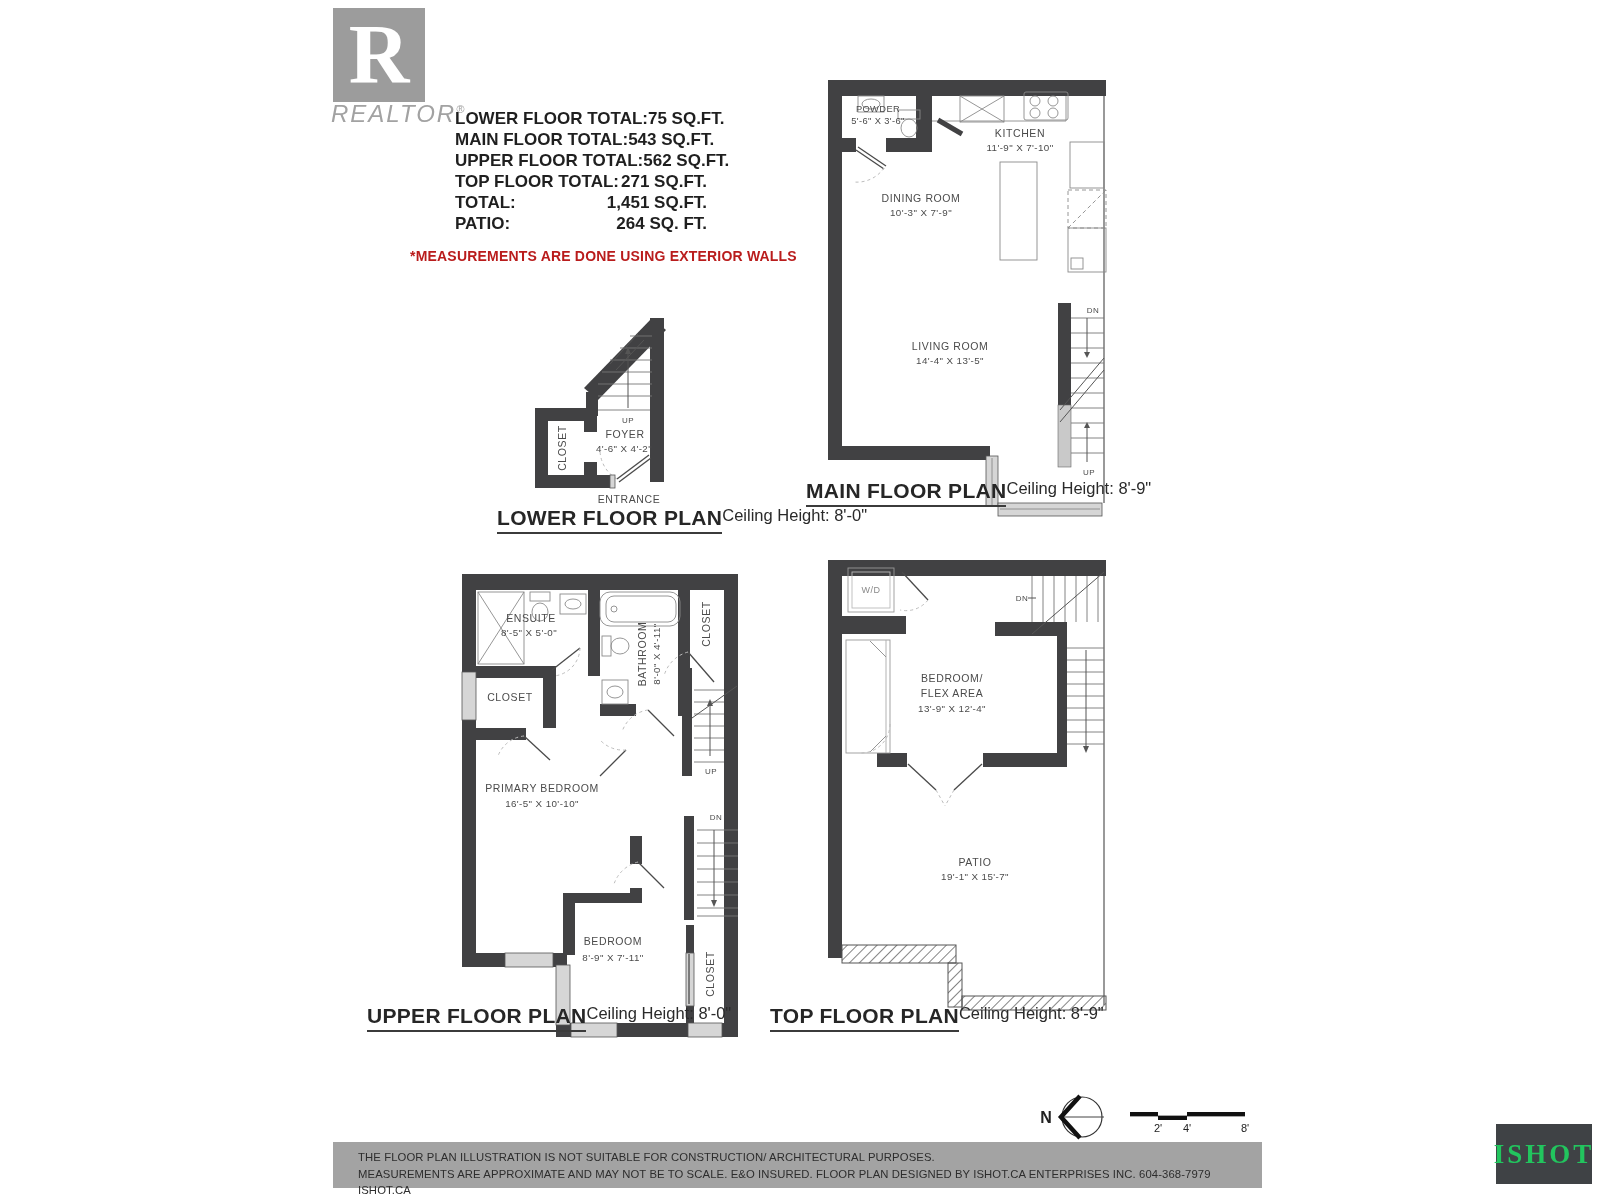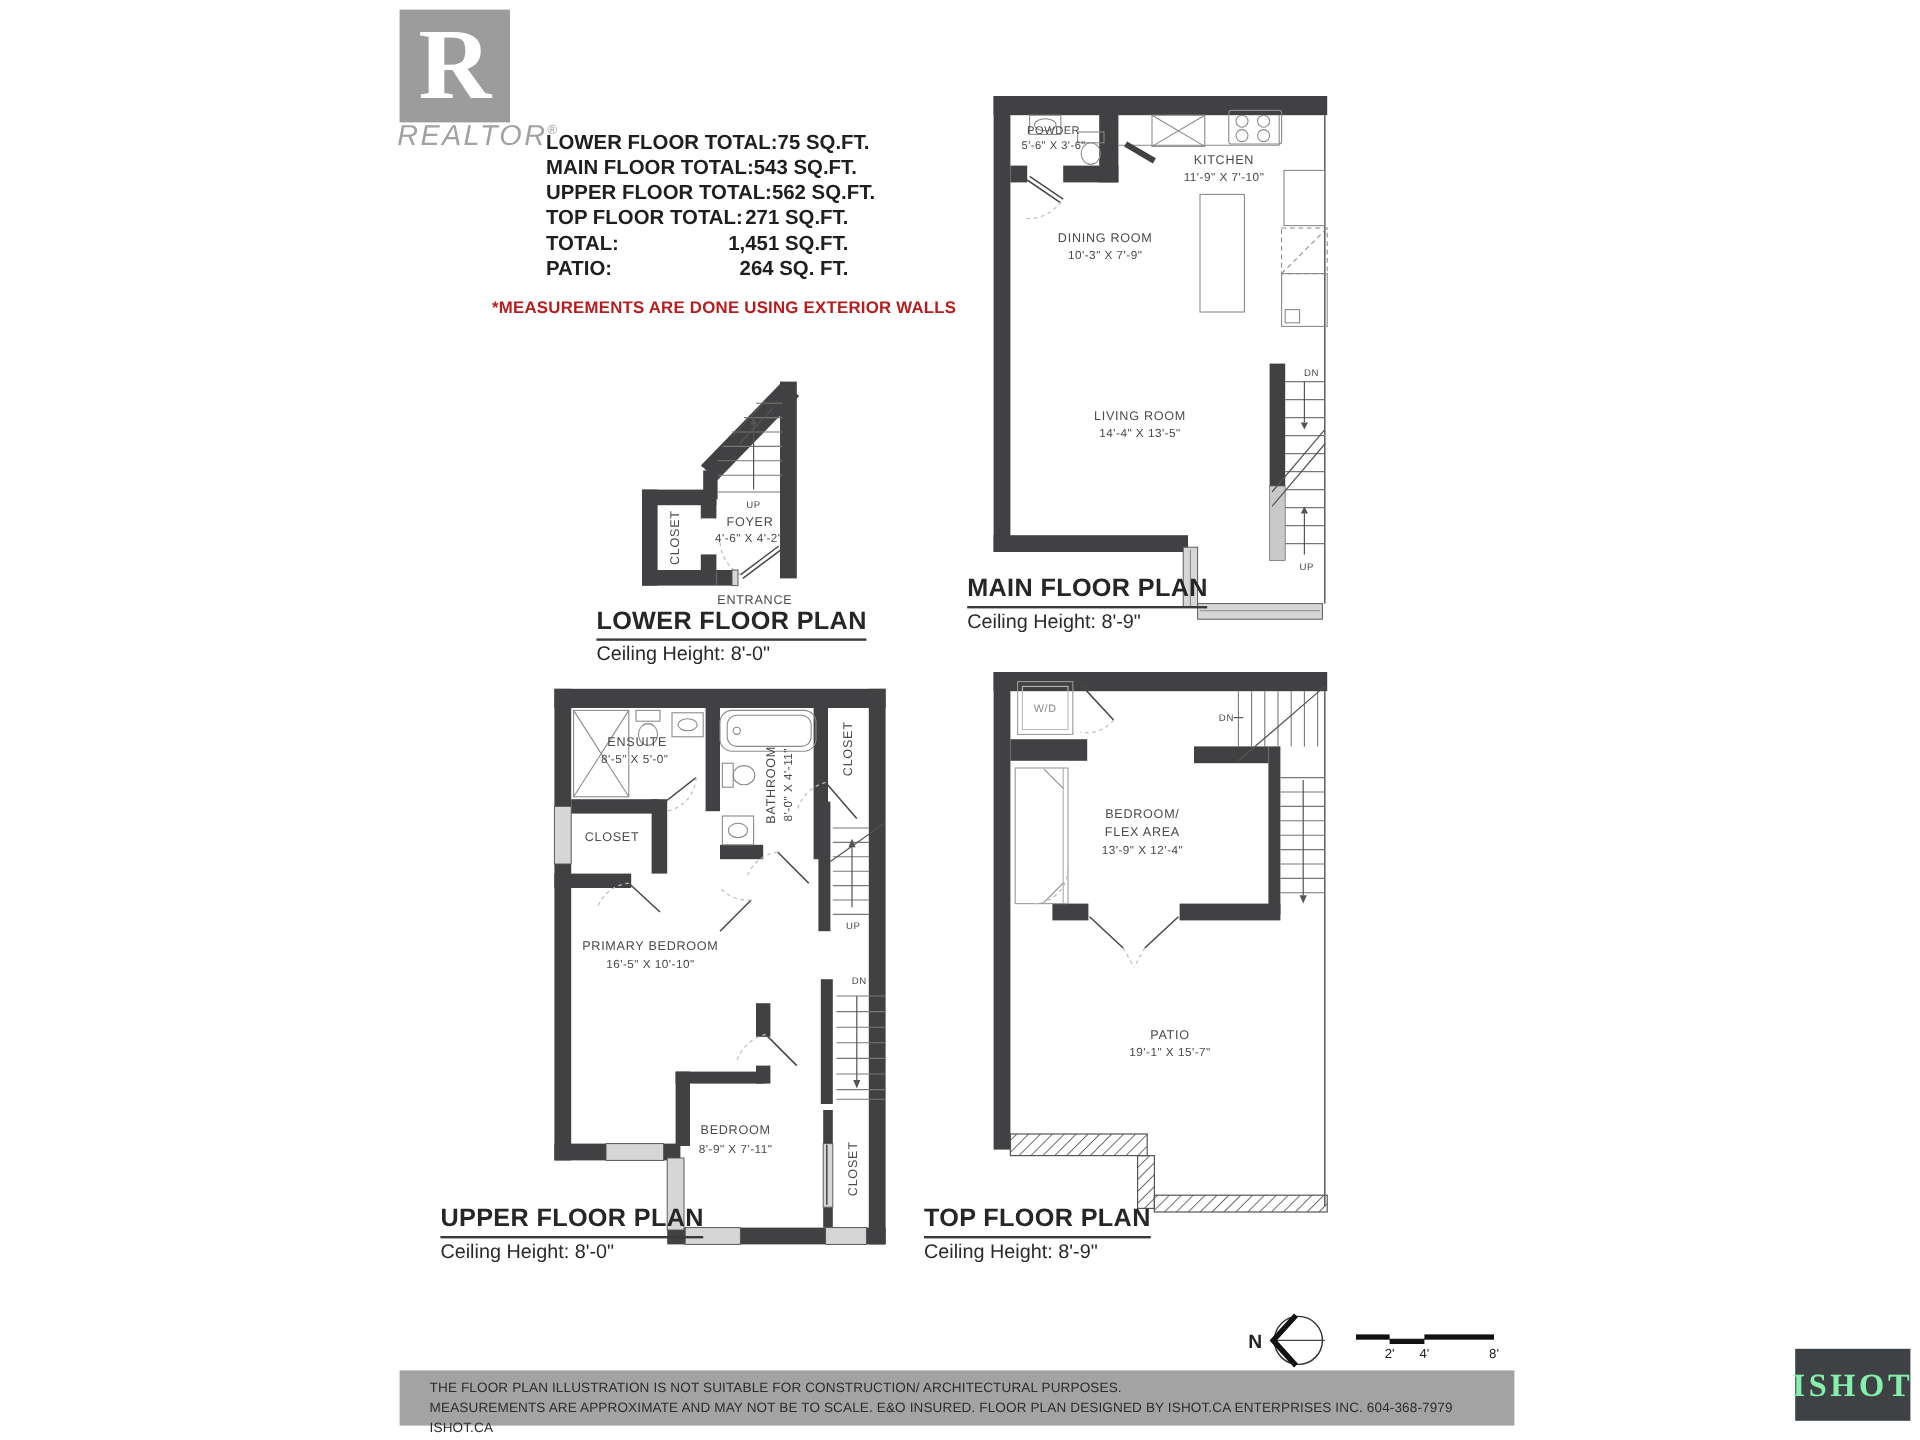--- a/index.html
+++ b/index.html
@@ -12,21 +12,21 @@
   .logo-box span{font-family:"Liberation Serif",serif;font-size:84px;font-weight:700;color:#fff;line-height:1;}
   .realtor-text{left:331px;top:100px;font-size:24px;color:#a2a2a2;letter-spacing:2px;font-weight:400;font-style:italic;}
   .realtor-text sup{font-size:11px;}
   .sheet-title{left:370px;top:52px;font-size:25px;font-weight:700;letter-spacing:.2px;color:#1c1c1c;white-space:nowrap;}
   .totals{left:455px;top:108px;width:252px;}
   .total-row{display:flex;justify-content:space-between;font-size:17px;font-weight:600;
              line-height:21px;color:#1f1f1f;white-space:nowrap;}
   .total-row.bold{font-weight:700;}
   .note{left:410px;top:248px;font-size:14px;font-weight:600;letter-spacing:.2px;color:#b91c1c;}
   
-  .plan-label{display:flex;flex-direction:column;align-items:flex-start;z-index:3;}
+  .plan-label{display:flex;align-items:flex-start;z-index:3;}
   .plan-title{font-size:21px;font-weight:600;color:#262626;letter-spacing:.3px;
               border-bottom:2px solid #3b3b3b;padding-bottom:2px;margin-bottom:2px;white-space:nowrap;}
   .plan-ceiling{font-size:16.5px;font-weight:500;color:#2a2a2a;white-space:nowrap;}
   
   svg{position:absolute;overflow:visible;}
   .wall{fill:#414143;stroke:none;}
   .lightwall{fill:#c9c9c9;stroke:#666;stroke-width:.6;}
   .window{fill:#d6d6d6;stroke:#555;stroke-width:.8;}
   .fix{fill:none;stroke:#8a8a8a;stroke-width:.9;}
   .tread{stroke:#777;stroke-width:.9;}
@@ -41,21 +41,21 @@
   .dim{font-size:9.8px;letter-spacing:.4px;}
   .tiny{font-size:8px;letter-spacing:.5px;}
   .small{font-size:9.3px;letter-spacing:.4px;}
   .wdtxt{font-size:9px;fill:#8a8a8a;letter-spacing:.5px;}
   
   .footer-band{left:333px;top:1142px;width:929px;height:46px;background:#a3a3a3;}
   .footer-text{padding:7px 0 0 25px;font-size:11.3px;line-height:16.5px;color:#2d2d2d;letter-spacing:.1px;}
   .ishot-logo{left:1496px;top:1124px;width:96px;height:60px;background:#3f4245;
               display:flex;align-items:center;justify-content:center;}
   .ishot-logo span{font-family:"Liberation Serif",serif;font-size:27px;font-weight:700;
-                   color:#86efac;letter-spacing:3px;}
+                   color:#22c55e;letter-spacing:3px;}
   .compass-n{font-size:16px;font-weight:600;fill:#222;}
   .scale-num{font-size:11px;fill:#222;}
 </style>
 </head>
 <body>
 
 <div id="canvas">
 
   <div class="abs logo-box">
     <span>R</span>

